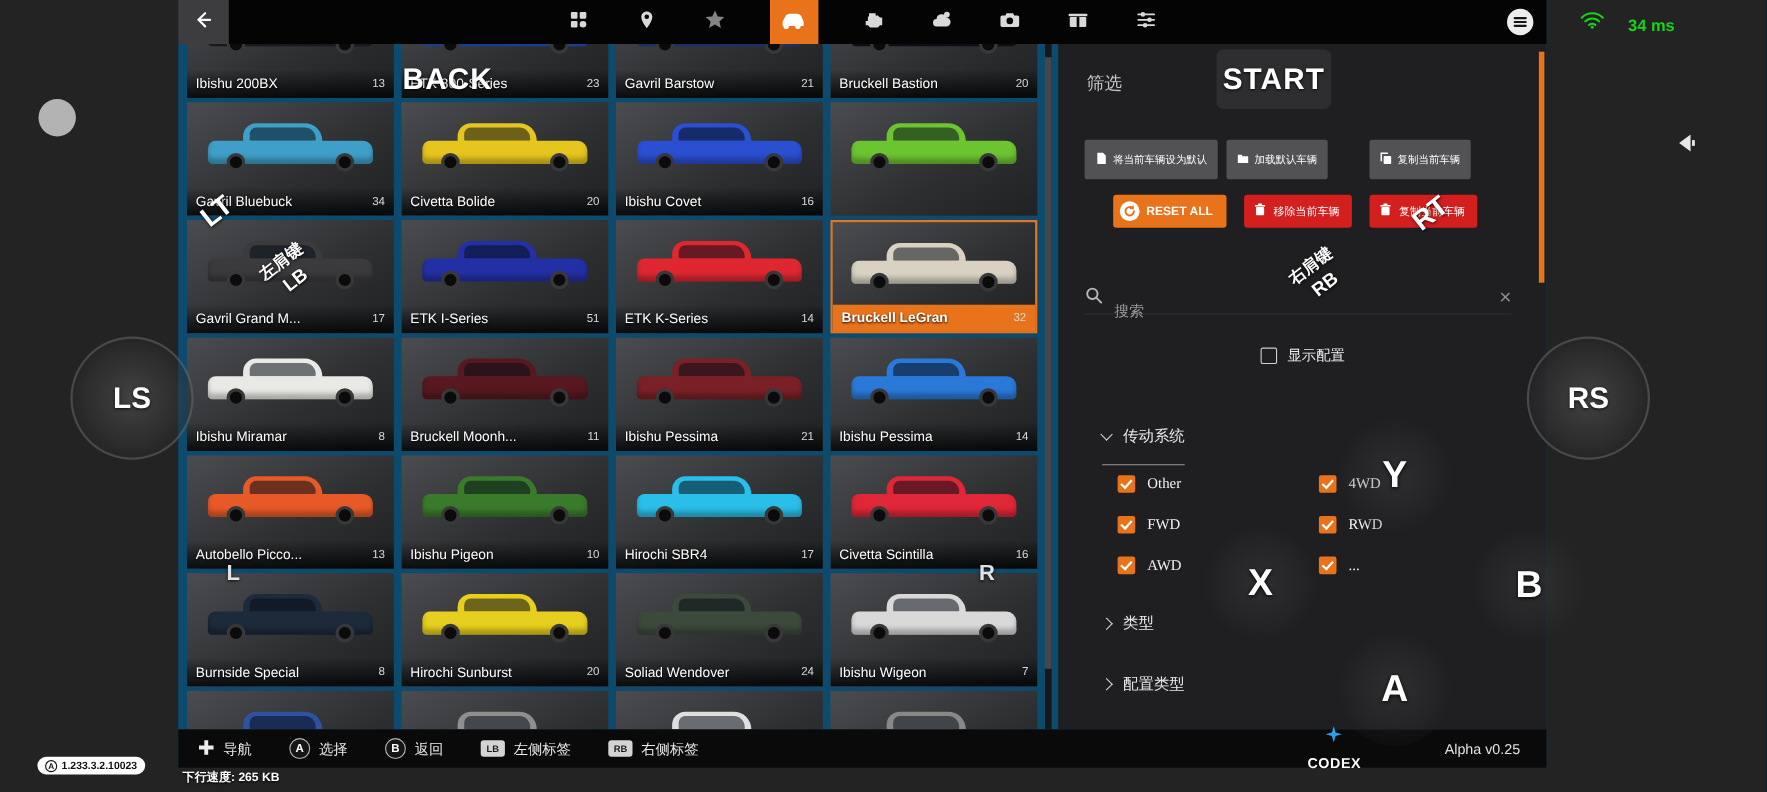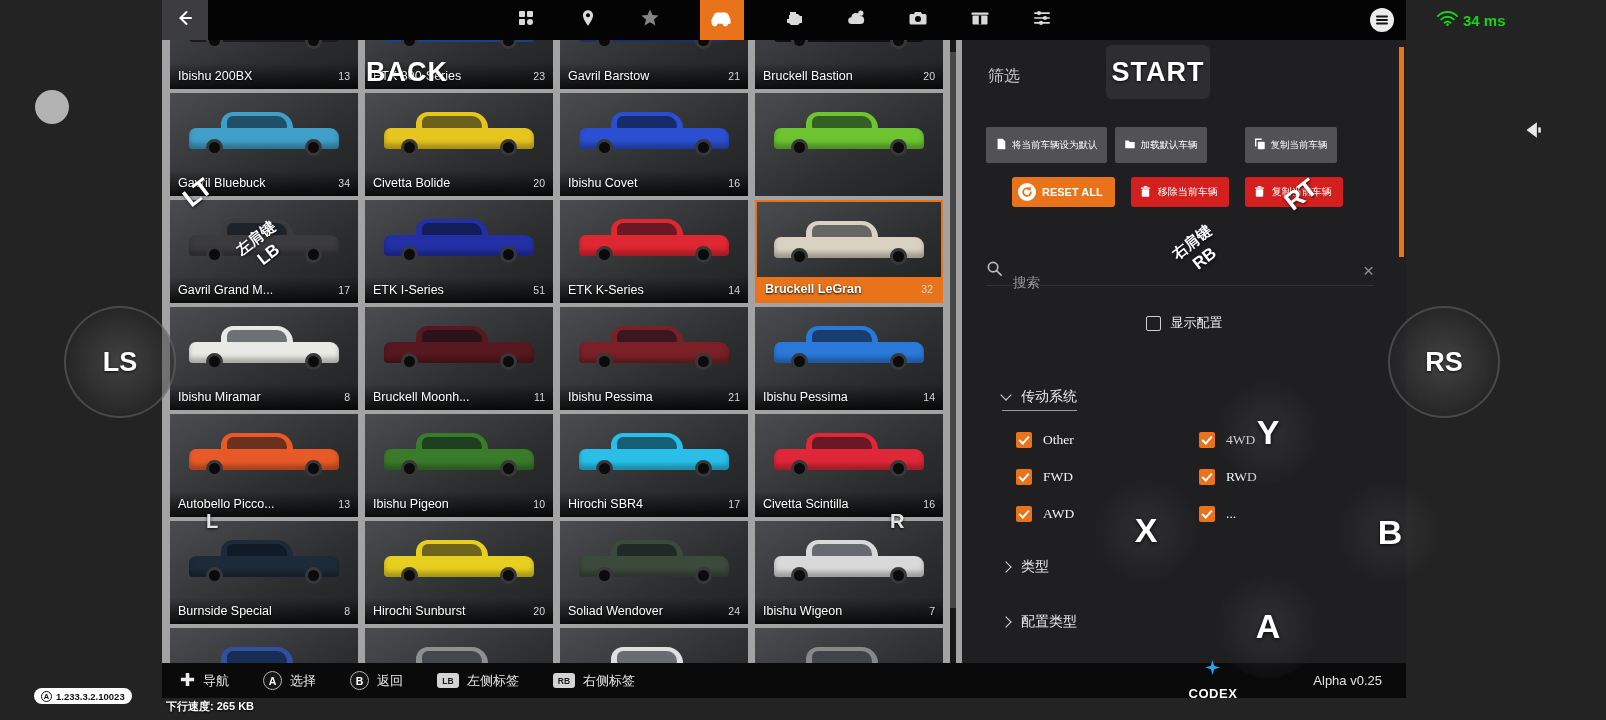--- a/index.html
+++ b/index.html
@@ -1,20 +1,20 @@
 <!DOCTYPE html>
 <html><head>
 <meta charset="utf-8">
 <style>
   * { margin:0; padding:0; box-sizing:border-box; }
   body { background:#000; font-family:"Liberation Sans", sans-serif; }
   #stage { position:relative; width:1606px; height:720px; background:#232324; overflow:hidden; }
 
   
-  .game { position:absolute; left:162px; top:0; width:1244px; height:698px; background:#a3a3a3; z-index:1; }
+  .game { position:absolute; left:162px; top:0; width:1244px; height:698px; background:#0c4a6e; z-index:1; }
 
   
   .topbar { position:absolute; left:0; top:0; width:100%; height:40px; background:#040404; display:flex; align-items:center; }
   .back-btn { width:46px; height:40px; background:#3d3d3f; display:flex; align-items:center; justify-content:center; cursor:pointer; }
   .topbar-icons { position:absolute; left:50%; transform:translateX(-50%); display:flex; align-items:center; gap:38px; height:40px; }
   .tab-icon { width:24px; height:40px; display:flex; align-items:center; justify-content:center; opacity:.92; }
   .tab-icon.active { width:44px; background:#e8731a; opacity:1; }
   .menu-btn { position:absolute; right:10px; top:6px; width:28px; height:28px; }
 
   
@@ -47,21 +47,21 @@
   .reset-ic { width:18px; height:18px; background:#fff; border-radius:50%; display:flex; align-items:center; justify-content:center; }
   .danger-btn { height:30px; background:#d41f1f; color:#fff; font-size:10px; padding:0 11px 0 8px; display:flex; gap:6px; align-items:center; border-radius:3px; cursor:pointer; white-space:nowrap; }
   .search-row { position:absolute; left:24px; right:32px; top:216px; height:30px; display:flex; align-items:center; gap:10px; border-bottom:1px solid #313134; }
   .search-input { flex:1; background:transparent; border:none; outline:none; color:#ddd; font-size:13.5px; font-family:"Liberation Sans",sans-serif;margin-top:24px; }
   .search-input::placeholder { color:#9a9a9a; }
   .clear-btn { color:#8f8f8f; font-size:19px; cursor:pointer; line-height:1; }
   .show-config { position:absolute; left:0; right:0; top:274px; display:flex; justify-content:center; align-items:center; gap:10px; cursor:pointer; }
   .cb-empty { width:15px; height:15px; border:1.5px solid #cfcfcf; border-radius:2px; }
   .show-config-label { color:#ececec; font-size:13px; }
   .sec-header { position:absolute; display:flex; align-items:center; gap:11px; color:#e9e9e9; font-size:14px; cursor:pointer; }
-  #sec-drivetrain { left:40px; top:348px; padding-bottom:4px; border-bottom:1px solid rgba(255,255,255,.55); }
+  #sec-drivetrain { left:40px; top:348px; padding-bottom:16px; border-bottom:1px solid rgba(255,255,255,.55); }
   #sec-type { left:40px; top:518px; }
   #sec-config { left:40px; top:573px; }
   .chev { width:8px; height:8px; border-right:1.6px solid #d6d6d6; border-bottom:1.6px solid #d6d6d6; display:inline-block; }
   .chev-d { transform:rotate(45deg); margin-top:-4px; }
   .chev-r { transform:rotate(-45deg); }
   .drivetrain-options { position:absolute; left:54px; top:392px; width:340px; display:grid; grid-template-columns:183px 1fr; row-gap:21px; }
   .opt { display:flex; align-items:center; gap:11px; cursor:pointer; }
   .cb { width:16px; height:16px; background:#e8731a; border-radius:2px; position:relative; flex:none; }
   .cb::after { content:""; position:absolute; left:5px; top:2px; width:4px; height:8px; border-right:2px solid #fff; border-bottom:2px solid #fff; transform:rotate(42deg); }
   .opt-label { color:#f2f2f2; font-size:13.5px;font-family:Liberation Serif, serif; }
@@ -89,21 +89,21 @@
   .stick { position:absolute; z-index:5; width:112px; height:112px; border-radius:50%; background:radial-gradient(circle, rgba(92,92,92,.55) 0%, rgba(40,40,40,.42) 75%); border:2px solid rgba(150,150,150,.32); display:flex; align-items:center; justify-content:center; font-size:27px; font-weight:bold; color:#fff; text-shadow:0 1px 3px rgba(0,0,0,.8); }
   #ov-ls { left:64px; top:306px; } #ov-rs { left:1388px; top:306px; }
   .face { position:absolute; z-index:5; width:104px; height:104px; border-radius:50%; background:radial-gradient(circle, rgba(85,85,85,.30) 0%, rgba(28,28,28,.16) 75%); display:flex; align-items:center; justify-content:center; font-size:34px; font-weight:bold; color:#fff; text-shadow:0 1px 4px rgba(0,0,0,.9); }
   #ov-y { left:1216px; top:380px; } #ov-x { left:1094px; top:478px; }
   #ov-b { left:1338px; top:480px; } #ov-a { left:1216px; top:574px; }
   #ov-l { left:206px; top:510px; font-size:20px; color:rgba(255,255,255,.88); }
   #ov-r { left:890px; top:510px; font-size:20px; color:rgba(255,255,255,.88); }
   #ov-collapse { left:1520px; top:117px; width:26px; height:26px; }
 
   
-  #wifi { position:absolute; z-index:6; left:1436px; top:9px; display:flex; align-items:center; gap:4px; }
+  #wifi { position:absolute; z-index:6; left:1436px; top:9px; display:flex; align-items:flex-end; gap:21px; }
   #latency { color:#17d417; font-size:15px; font-weight:bold; }
   #version-pill { position:absolute; z-index:6; left:34px; top:688px; height:16px; background:#fff; border-radius:9px; display:flex; align-items:center; gap:4px; padding:0 7px; font-size:9.5px; font-weight:bold; color:#101010; }
   .pill-a { width:11px; height:11px; border:1px solid #111; border-radius:50%; font-size:7.5px; display:flex; align-items:center; justify-content:center; }
   #download-speed { position:absolute; z-index:6; left:166px; top:699px; font-size:11px; font-weight:bold; color:#fff; text-shadow:0 1px 2px #000; }
 </style>
 </head>
 <body>
 
 <div id="stage">
 

